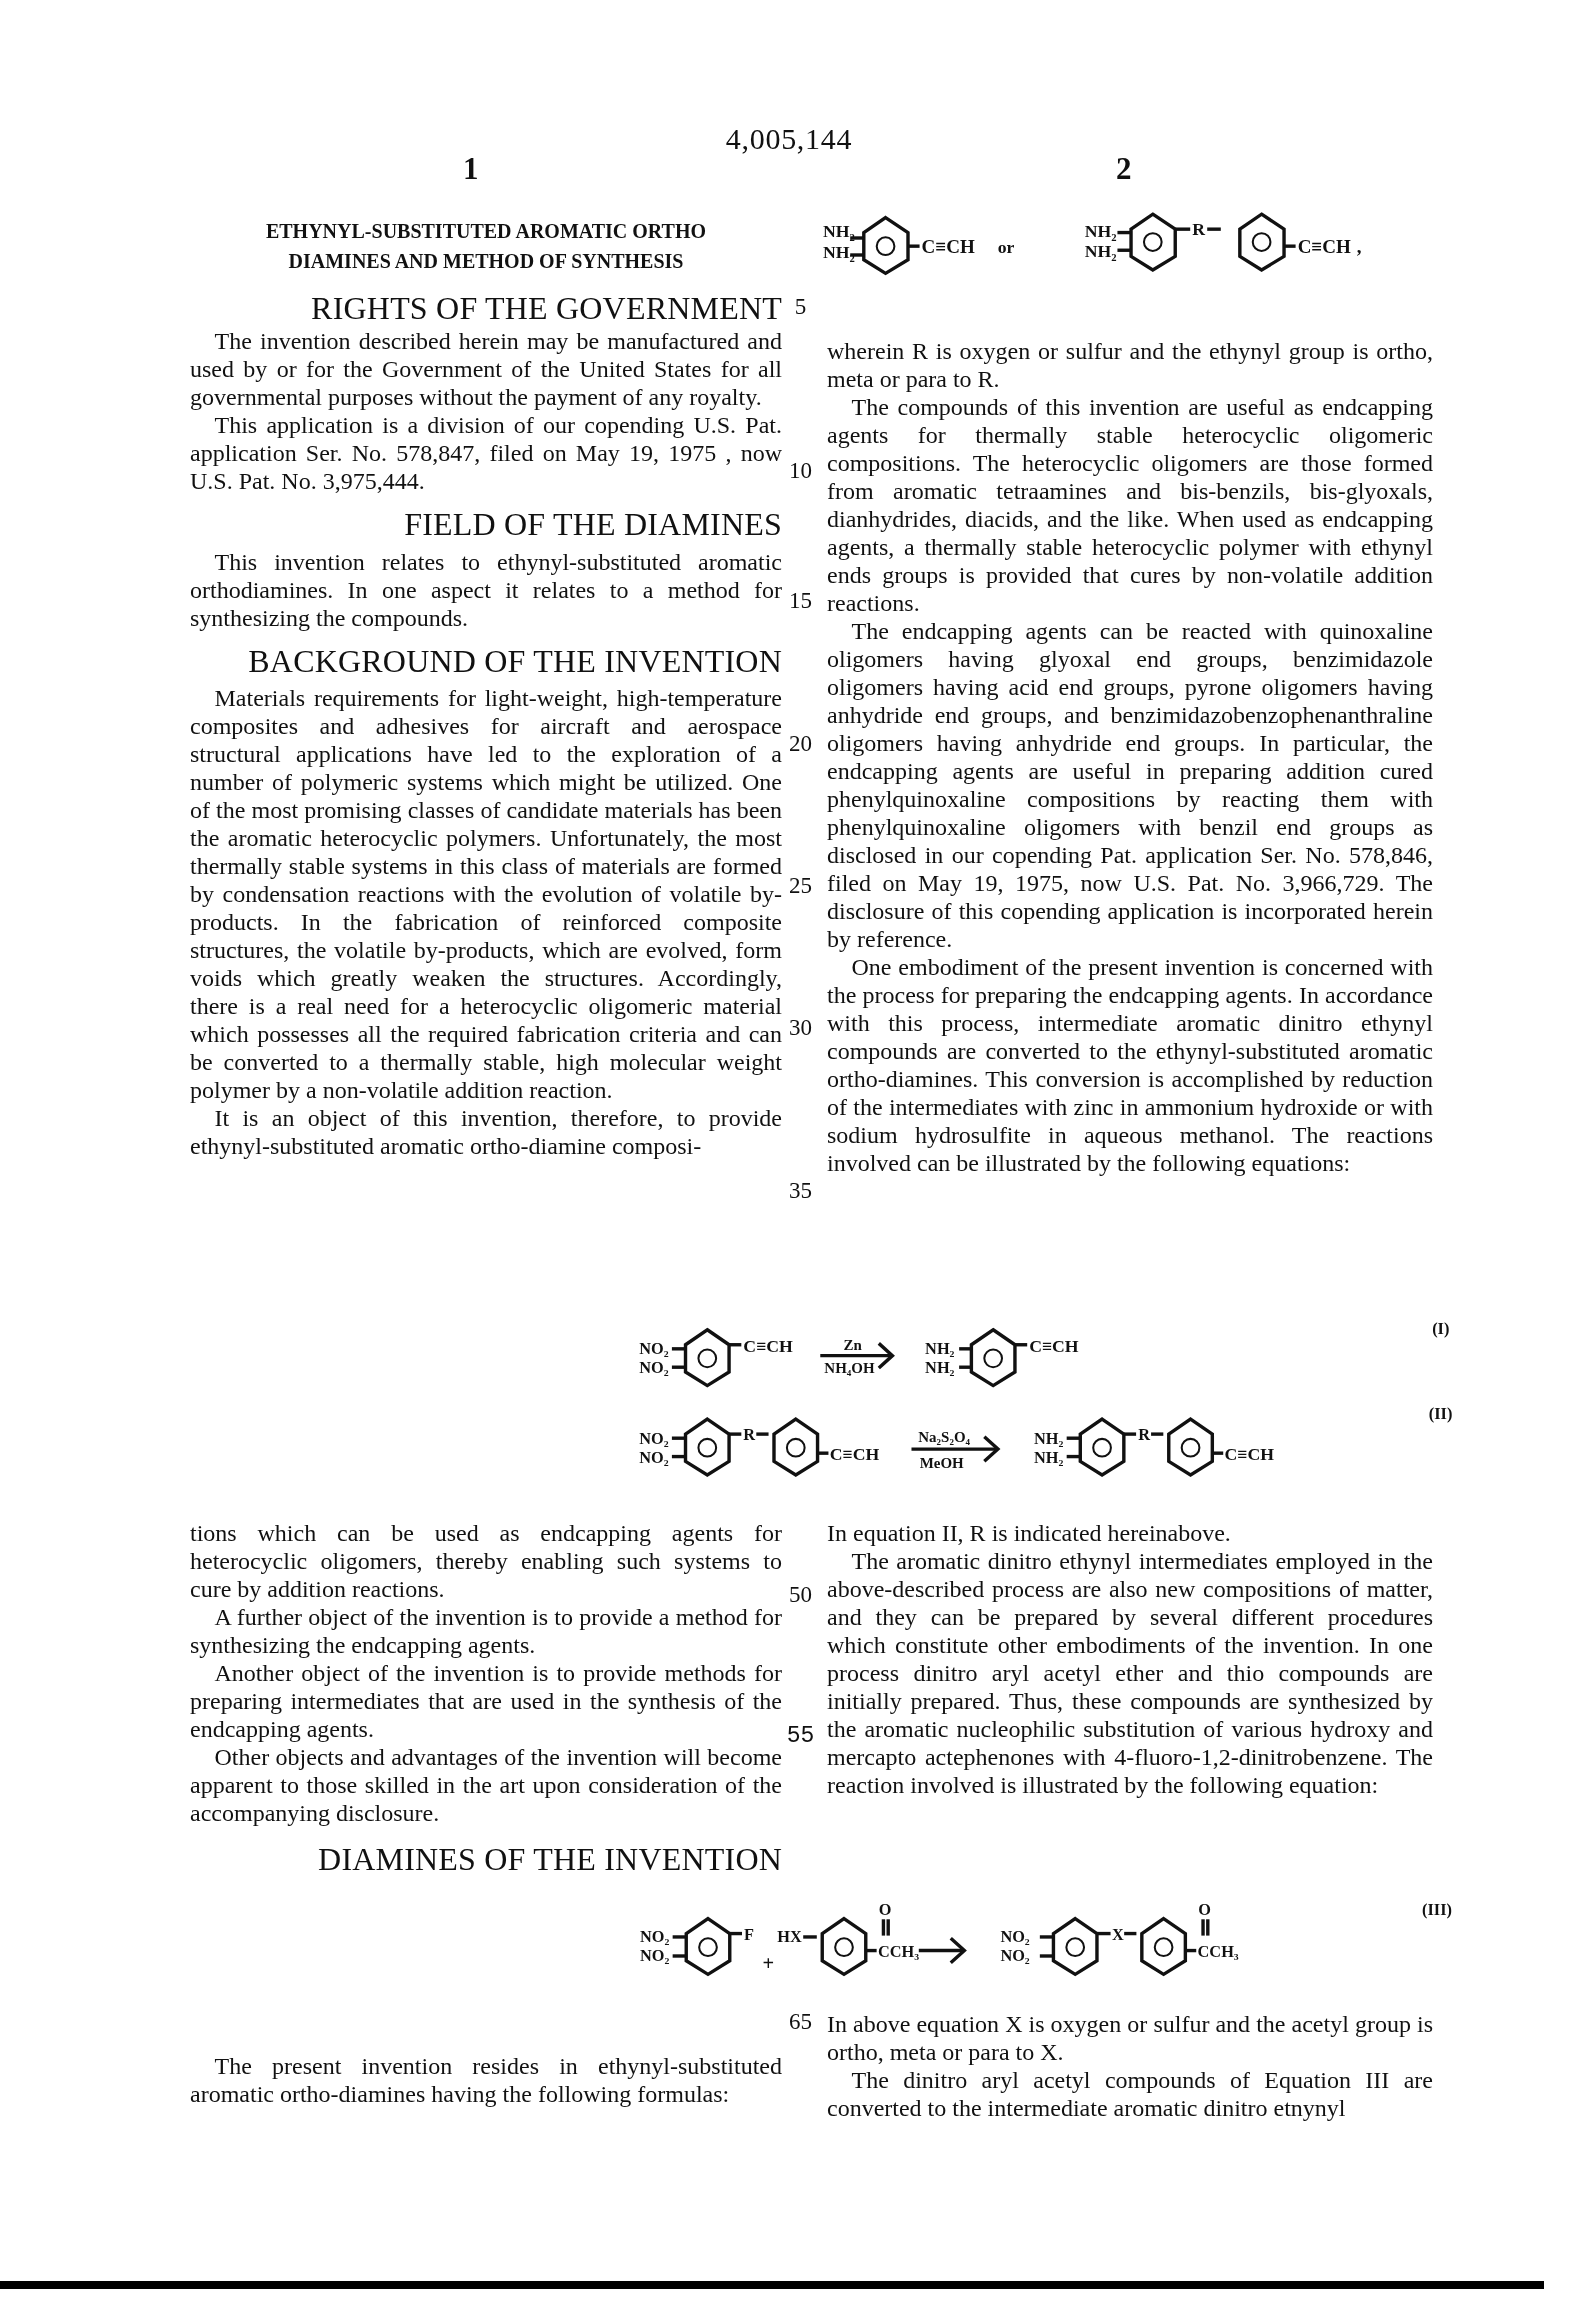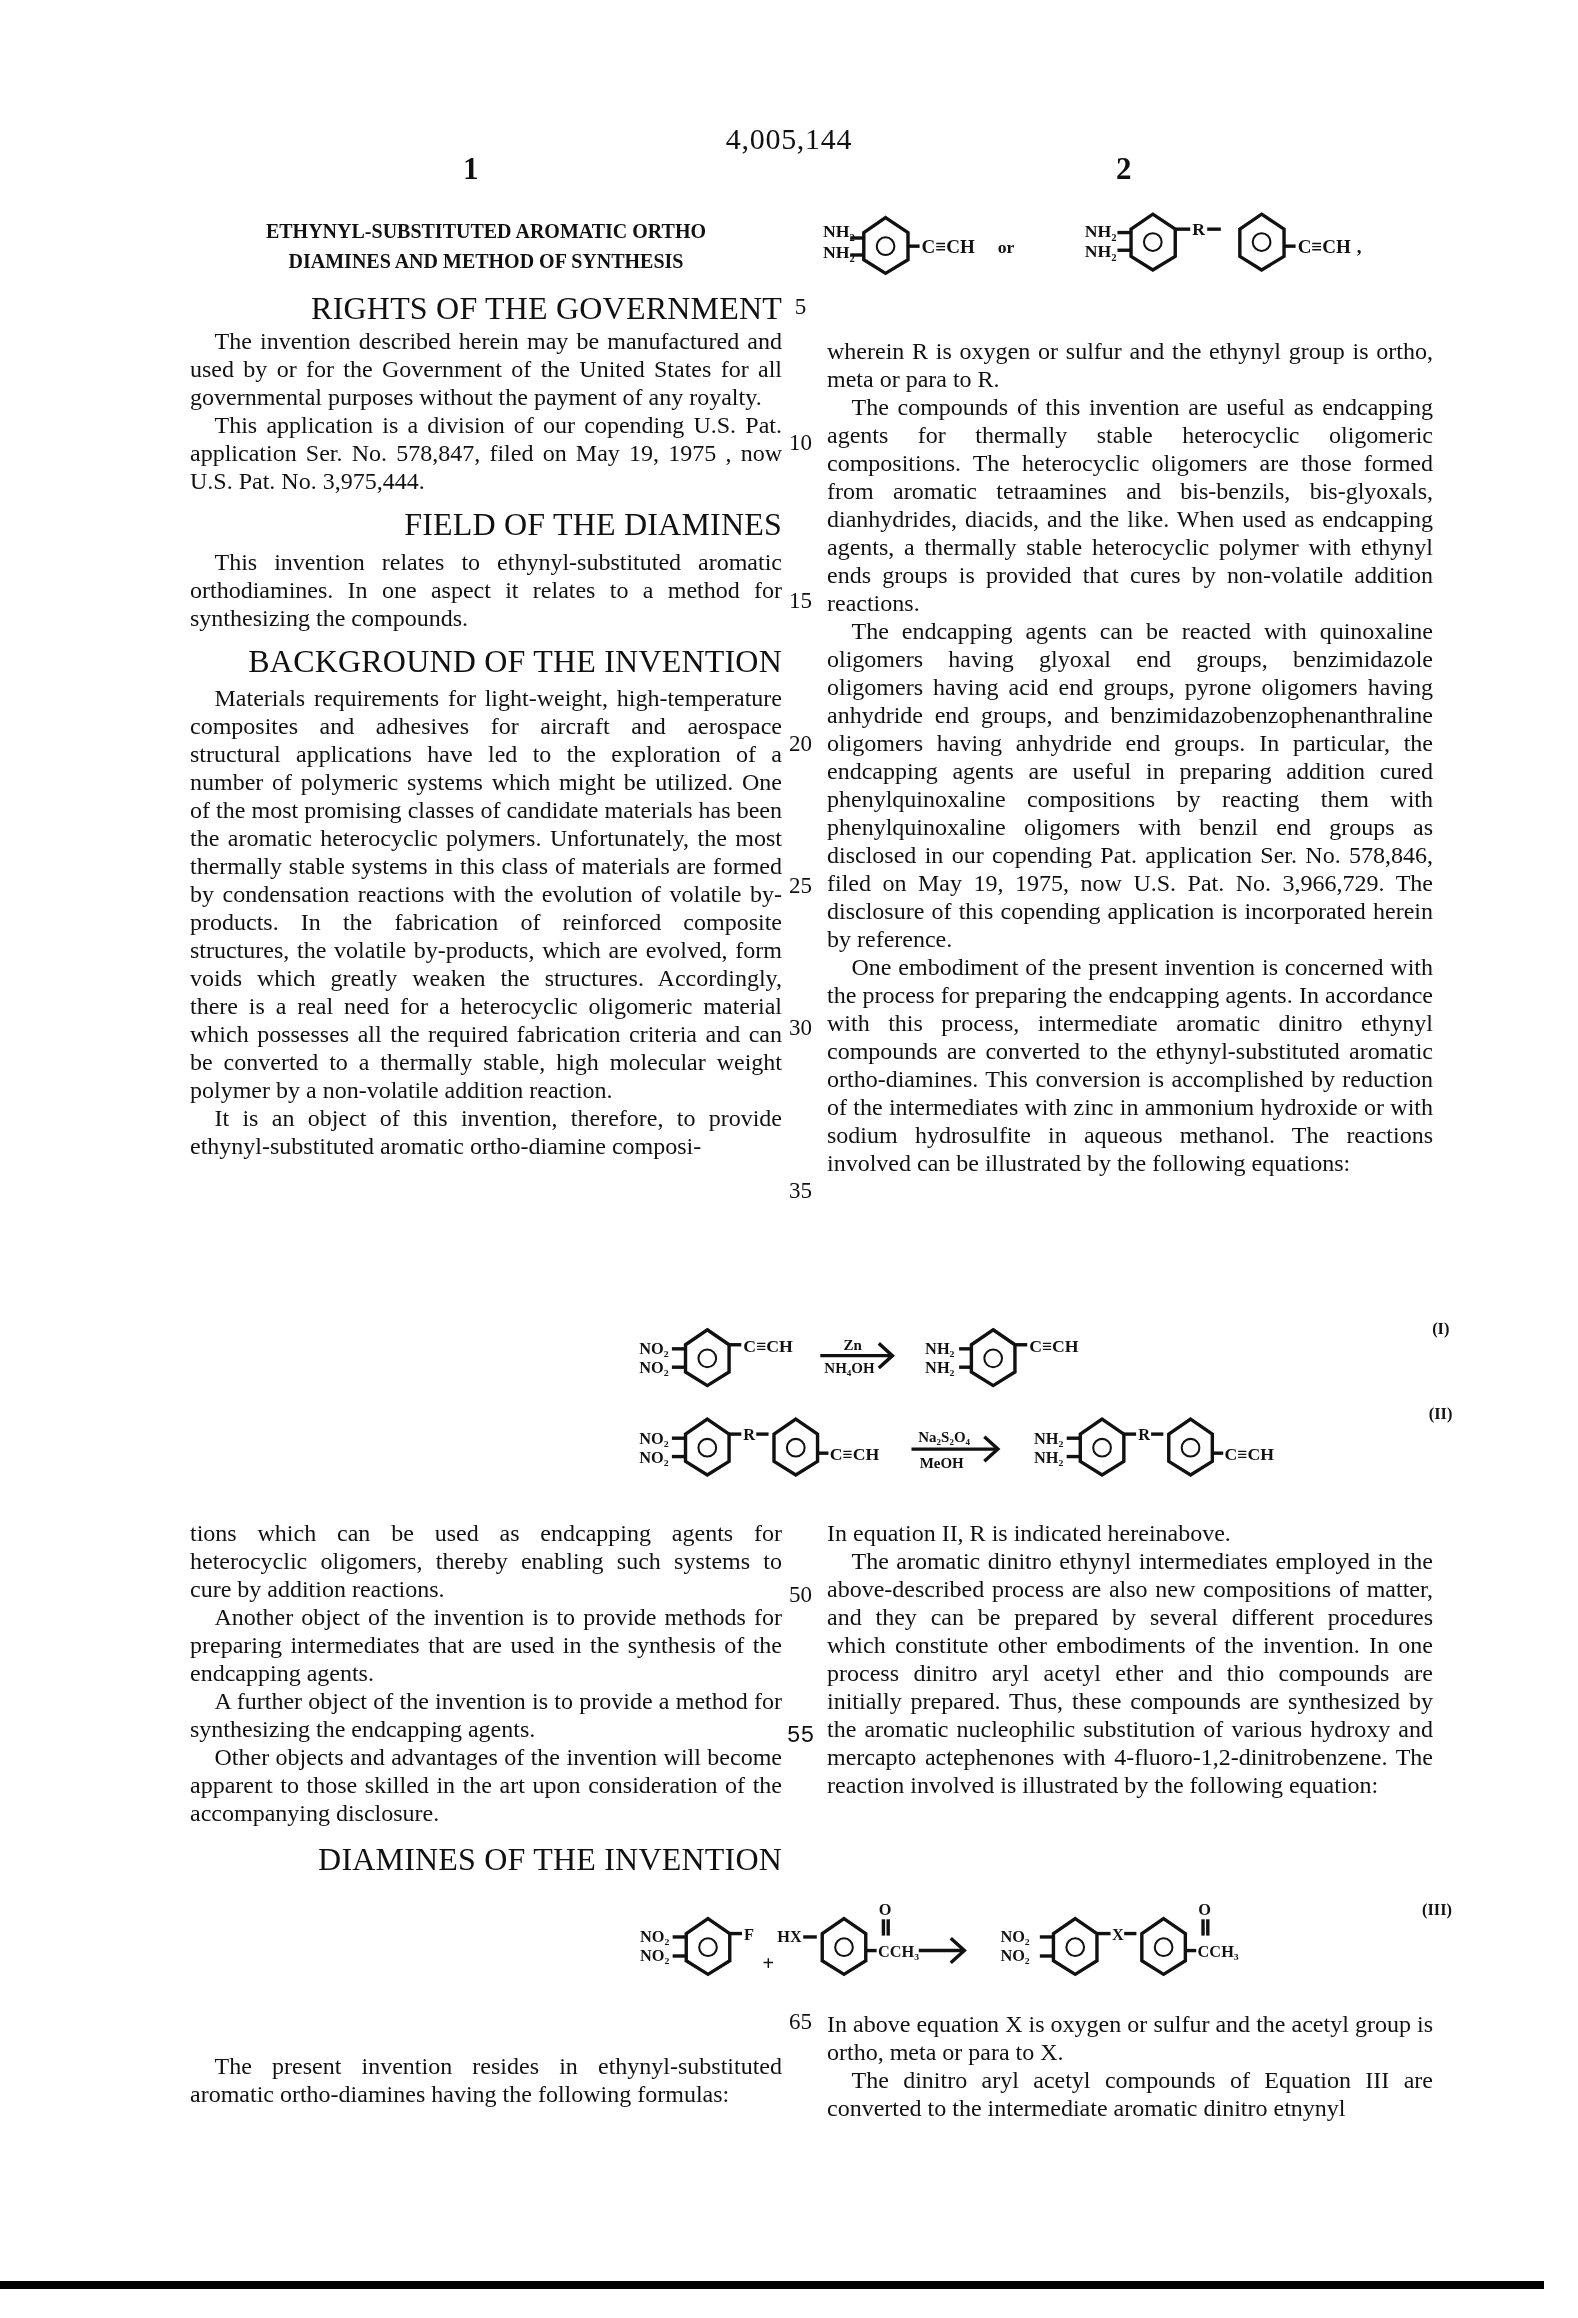--- a/index.html
+++ b/index.html
@@ -71,21 +71,21 @@
 </svg>
 
 <div class="col" style="left:827px; top:337px; width:606px;">
   <p class="noind">wherein R is oxygen or sulfur and the ethynyl group is ortho, meta or para to R.</p>
   <p>The compounds of this invention are useful as endcapping agents for thermally stable heterocyclic oligomeric compositions. The heterocyclic oligomers are those formed from aromatic tetraamines and bis-benzils, bis-glyoxals, dianhydrides, diacids, and the like. When used as endcapping agents, a thermally stable heterocyclic polymer with ethynyl ends groups is provided that cures by non-volatile addition reactions.</p>
   <p>The endcapping agents can be reacted with quinoxaline oligomers having glyoxal end groups, benzimidazole oligomers having acid end groups, pyrone oligomers having anhydride end groups, and benzimidazobenzophenanthraline oligomers having anhydride end groups. In particular, the endcapping agents are useful in preparing addition cured phenylquinoxaline compositions by reacting them with phenylquinoxaline oligomers with benzil end groups as disclosed in our copending Pat. application Ser. No. 578,846, filed on May 19, 1975, now U.S. Pat. No. 3,966,729. The disclosure of this copending application is incorporated herein by reference.</p>
   <p>One embodiment of the present invention is concerned with the process for preparing the endcapping agents. In accordance with this process, intermediate aromatic dinitro ethynyl compounds are converted to the ethynyl-substituted aromatic ortho-diamines. This conversion is accomplished by reduction of the intermediates with zinc in ammonium hydroxide or with sodium hydrosulfite in aqueous methanol. The reactions involved can be illustrated by the following equations:</p>
 </div>
 
 <div class="lineno" style="left:780px; top:294px;">5</div>
-<div class="lineno" style="left:780px; top:430px;">10</div>
+<div class="lineno" style="left:780px; top:458px;">10</div>
 <div class="lineno" style="left:780px; top:588px;">15</div>
 <div class="lineno" style="left:780px; top:731px;">20</div>
 <div class="lineno" style="left:780px; top:873px;">25</div>
 <div class="lineno" style="left:780px; top:1015px;">30</div>
 <div class="lineno" style="left:780px; top:1157px;margin-top:21px;">35</div>
 <div class="lineno" style="left:780px; top:1582px;">50</div>
 <div class="lineno" style="left:780px; top:1723px;font-family:Liberation Mono, monospace;">55</div>
 <div class="lineno" style="left:780px; top:2009px;">65</div>
 
 <svg class="abs chem" style="left:612px; top:1316px;" width="844" height="82" viewBox="0 0 1240 120">
@@ -145,22 +145,22 @@
   <text x="452" y="94" font-size="22">MeOH</text>
   <text x="620" y="58" font-size="24">NH₂</text>
   <text x="620" y="86" font-size="24">NH₂</text>
   <text x="773" y="52" font-size="24">R</text>
   <text x="900" y="82" font-size="26">C≡CH</text>
   <text x="1200" y="22" font-size="24" font-weight="bold">(II)</text>
 </svg>
 
 <div class="col" style="left:190px; top:1519px; width:592px;">
   <p class="noind">tions which can be used as endcapping agents for heterocyclic oligomers, thereby enabling such systems to cure by addition reactions.</p>
+  <p>A further object of the invention is to provide a method for synthesizing the endcapping agents.</p>
   <p>Another object of the invention is to provide methods for preparing intermediates that are used in the synthesis of the endcapping agents.</p>
-  <p>A further object of the invention is to provide a method for synthesizing the endcapping agents.</p>
   <p>Other objects and advantages of the invention will become apparent to those skilled in the art upon consideration of the accompanying disclosure.</p>
   <div class="heading" style="margin-top:17.7px;">DIAMINES OF THE INVENTION</div>
 </div>
 
 <div class="col" style="left:190px; top:2052px; width:592px;">
   <p>The present invention resides in ethynyl-substituted aromatic ortho-diamines having the following formulas:</p>
 </div>
 
 <div class="col" style="left:827px; top:1519px; width:606px;">
   <p class="noind">In equation II, R is indicated hereinabove.</p>

